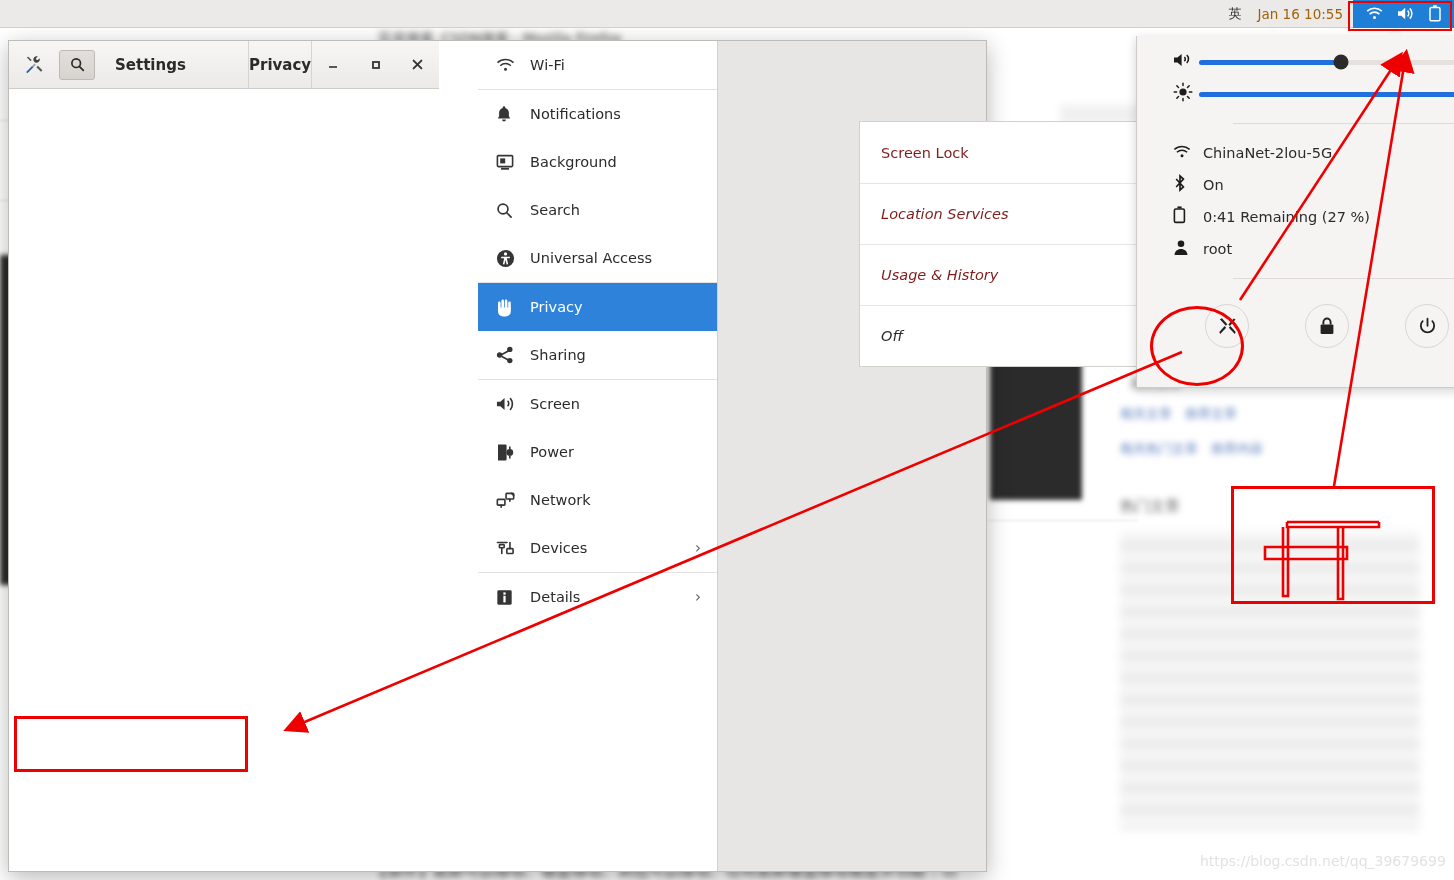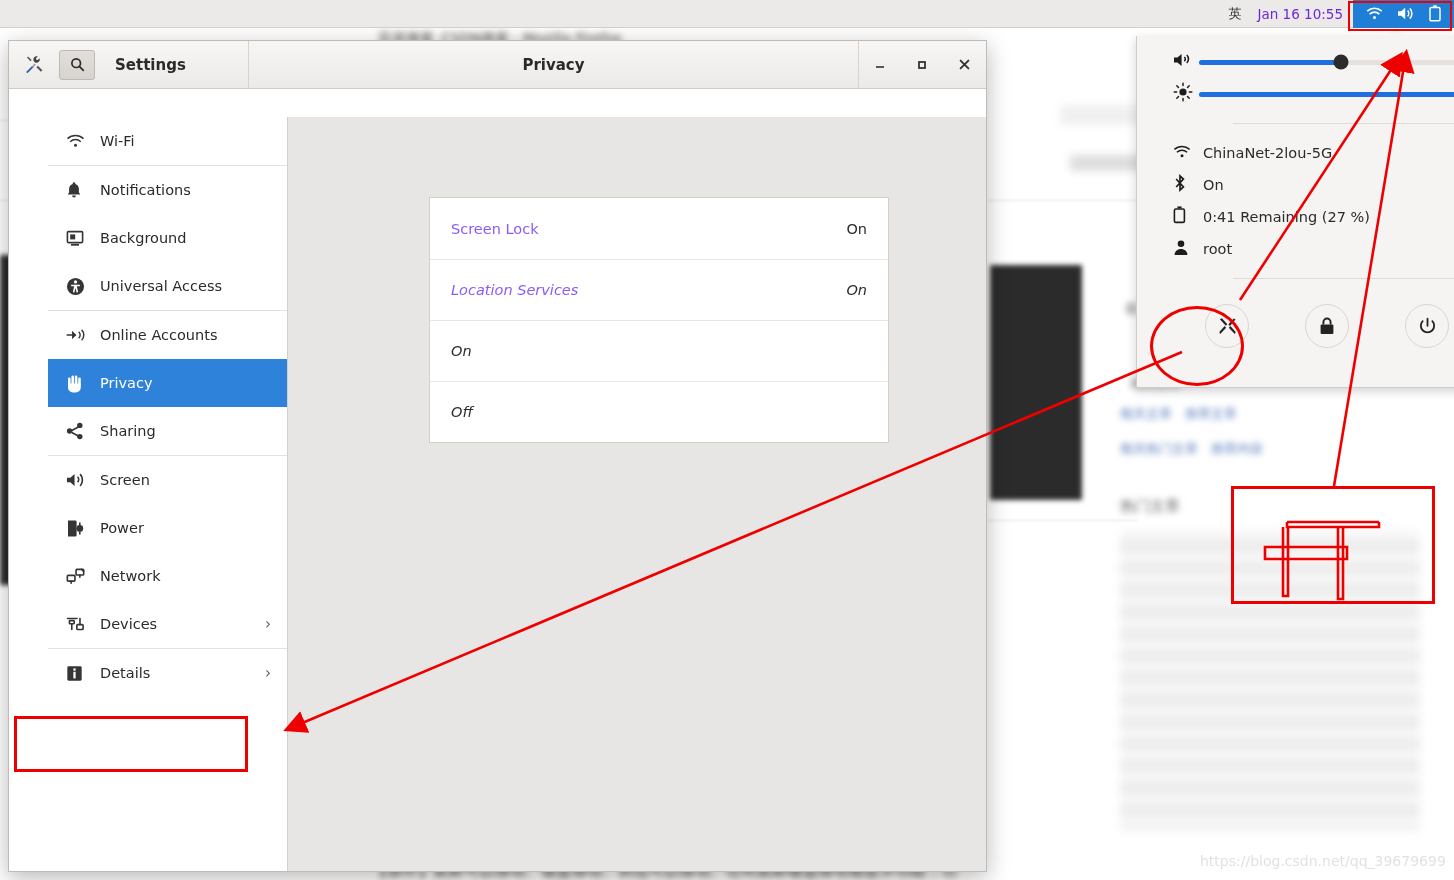--- a/index.html
+++ b/index.html
@@ -48,21 +48,21 @@
     background: #eceae8;
     border-bottom: 1px solid #d2cfcb;
     display: flex; align-items: center; justify-content: flex-end;
     z-index: 60;
   }
   .topbar-ime {
     font-size: 13px; color: #2e2e2e; margin-right: 16px;
     font-family: "DejaVu Sans", sans-serif;
   }
   .topbar-clock {
-    font-size: 13.5px; color: #6d28d9; margin-right: 10px;
+    font-size: 13.5px; color: #a16207; margin-right: 10px;
   }
   .topbar-indicators {
     display: flex; align-items: center; gap: 14px;
     background: #1f7fd6;
     height: 28px; padding: 0 13px;
   }
   .topbar-indicators svg { display: block; }
 
   .topbar-redbox {
     position: absolute; left: 1348px; top: 1px; width: 104px; height: 30px;
@@ -126,21 +126,21 @@
     z-index: 55; pointer-events: none;
   }
 
   
   .win {
     position: absolute; left: 8px; top: 40px; width: 979px; height: 832px;
     background: #ffffff;
     border: 1px solid #bfbcb8;
     box-shadow: 0 6px 22px rgba(0,0,0,0.28);
     z-index: 30;
-    display: flex; flex-direction: column; gap: 28px;
+    display: flex; flex-direction: row;
   }
   .win-header {
     height: 48px; flex: 0 0 48px;
     background: linear-gradient(#f7f6f5, #eceae8);
     border-bottom: 1px solid #cfccc8;
     display: flex; align-items: stretch;
   }
   .hdr-left {
     width: 240px; flex: 0 0 240px;
     display: flex; align-items: center; gap: 10px; padding-left: 14px;
@@ -193,21 +193,21 @@
     flex: 1; background: #e8e6e4; position: relative;
   }
   .privacy-card {
     position: absolute; left: 141px; top: 80px; width: 460px;
     background: #ffffff; border: 1px solid #d3d0cc;
   }
   .privacy-row {
     display: flex; align-items: center; height: 61px; padding: 0 21px;
   }
   .privacy-row + .privacy-row { border-top: 1px solid #e8e6e4; font-style: italic; }
-  .pr-label { flex: 1; font-size: 14.5px; color: #8b5cf6; }
+  .pr-label { flex: 1; font-size: 14.5px; color: #7f1d1d; }
   .pr-value { font-size: 14.5px; color: #2b2b2b; }
 
   .devices-redbox {
     position: absolute; left: 14px; top: 716px; width: 234px; height: 56px;
     border: 3px solid #ee0000; z-index: 45; pointer-events: none;
   }
 
   
   .anno { position: absolute; inset: 0; z-index: 70; pointer-events: none; }
 
@@ -472,47 +472,45 @@
             <svg width="18" height="17" viewBox="0 0 18 17" fill="none" stroke="currentColor" stroke-width="1.6">
               <rect x="1.4" y="1.6" width="15.2" height="11" rx="1"></rect>
               <path d="M5 14.8h8" stroke-width="1.8"></path>
               <rect x="4.2" y="4.4" width="5" height="5" fill="currentColor" stroke="none"></rect>
             </svg>
           </span>
           <span class="s-label">Background</span>
           <span class="s-chev"></span>
         </div>
 
+        <div class="side-item">
+          <span class="s-icon">
+            <svg width="17" height="17" viewBox="0 0 18 18" fill="none" stroke="currentColor" stroke-width="1.8">
+              <circle cx="7.4" cy="7.4" r="5.2"></circle>
+              <path d="M11.4 11.4l4.6 4.6" stroke-linecap="round"></path>
+            </svg>
+          </span>
+          <span class="s-label">Search</span>
+          <span class="s-chev"></span>
+        </div>
 
 
         <div class="side-item">
           <span class="s-icon">
             <svg width="19" height="19" viewBox="0 0 20 20" fill="currentColor">
               <circle cx="10" cy="10" r="9"></circle>
               <circle cx="10" cy="5.2" r="1.7" fill="#ffffff"></circle>
               <path d="M5.4 8.2h9.2v1.6h-3.2l1.4 6.2-1.6.4L10 11.6l-1.2 4.8-1.6-.4 1.4-6.2H5.4z" fill="#ffffff"></path>
             </svg>
           </span>
           <span class="s-label">Universal Access</span>
           <span class="s-chev"></span>
         </div>
         <div class="side-sep"></div>
 
-        <div class="side-item">
-          <span class="s-icon">
-            <svg width="19" height="16" viewBox="0 0 20 16" fill="none" stroke="currentColor" stroke-width="1.8">
-              <path d="M1.4 8h8.2" stroke-linecap="round"></path>
-              <path d="M6.4 3.4L10.8 8l-4.4 4.6" fill="currentColor" stroke="none"></path>
-              <path d="M13.4 4.6a4.6 4.6 0 010 6.8" stroke-width="1.5"></path>
-              <path d="M16.4 2.6a7.4 7.4 0 010 10.8" stroke-width="1.5"></path>
-            </svg>
-          </span>
-          <span class="s-label">Online Accounts</span>
-          <span class="s-chev"></span>
-        </div>
 
         <div class="side-item active">
           <span class="s-icon">
             <svg width="18" height="19" viewBox="0 0 18 19" fill="currentColor">
               <rect x="2" y="3.6" width="2.6" height="8" rx="1.3"></rect>
               <rect x="5.4" y="1.6" width="2.6" height="10" rx="1.3"></rect>
               <rect x="8.8" y="1.6" width="2.6" height="10" rx="1.3"></rect>
               <rect x="12.2" y="3.6" width="2.6" height="8" rx="1.3"></rect>
               <path d="M2 9.6h12.8v3.8a5 5 0 01-5 5H7a5 5 0 01-5-5z"></path>
             </svg>
@@ -607,20 +605,21 @@
             <span class="pr-label">Screen Lock</span>
             <span class="pr-value">On</span>
           </div>
 
           <div class="privacy-row">
             <span class="pr-label">Location Services</span>
             <span class="pr-value">On</span>
           </div>
 
           <div class="privacy-row">
+            <span class="pr-label">Usage &amp; History</span>
             <span class="pr-value">On</span>
           </div>
 
           <div class="privacy-row">
             <span class="pr-value">Off</span>
           </div>
 
         </div>
       </div>
     </div>

